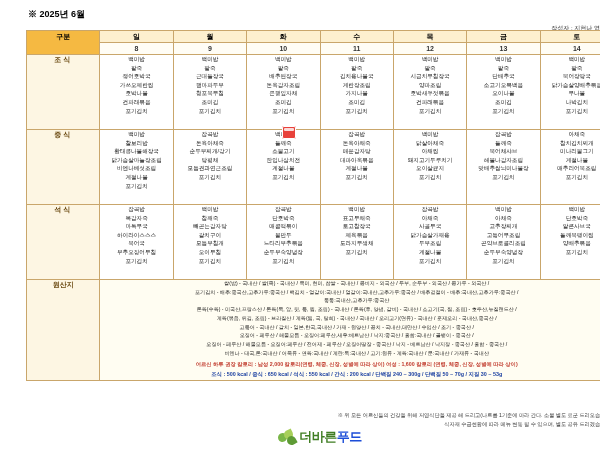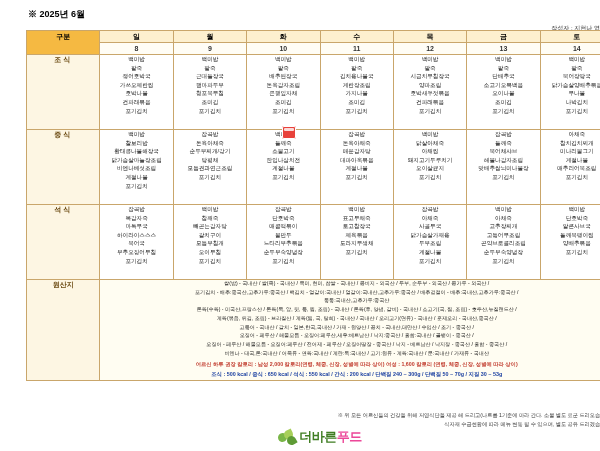--- a/index.html
+++ b/index.html
@@ -119,21 +119,21 @@
     width:9px;height:9px;
     border-radius:50% 0 50% 50%;
     background:#7ab648;
   }
   .leaf.l1{left:0;top:3px;transform:rotate(20deg);}
   .leaf.l2{left:6px;top:0;background:#a7cf5a;transform:rotate(-25deg);}
   .leaf.l3{left:9px;top:6px;background:#5e9b35;transform:rotate(60deg);}
   .logo-text{
     font-size:13px;font-weight:bold;color:#3f7d22;letter-spacing:-0.5px;
   }
-  .logo-text .accent{color:#ec4899;}
+  .logo-text .accent{color:#1d4ed8;}
   .stamp{
     position:absolute;
     left:262px;top:126px;
     width:14px;height:13px;
     background:#e8413a;
     border-radius:2px;
     box-shadow:inset 0 0 0 1px #fff;
   }
   .stamp:after{
     content:"";

